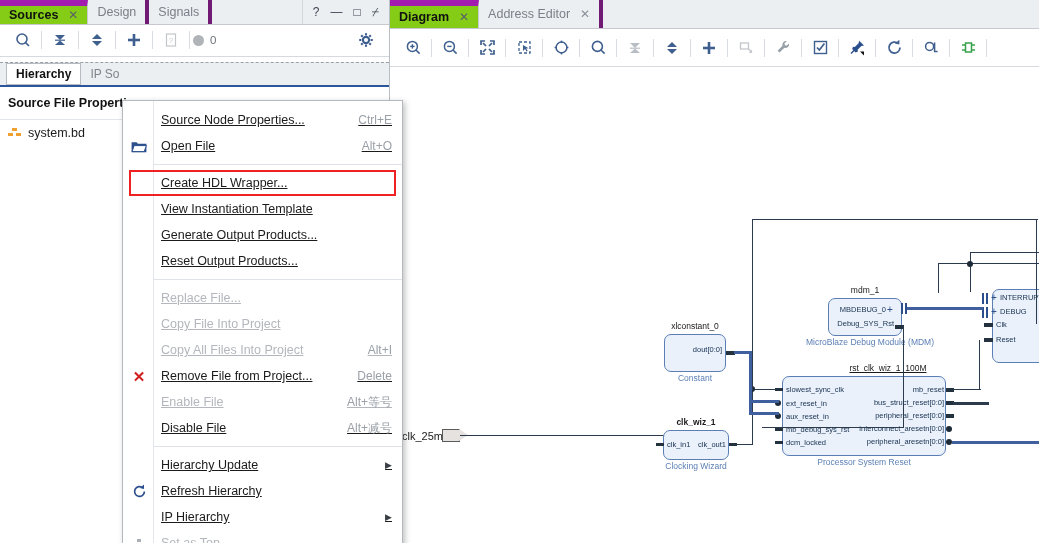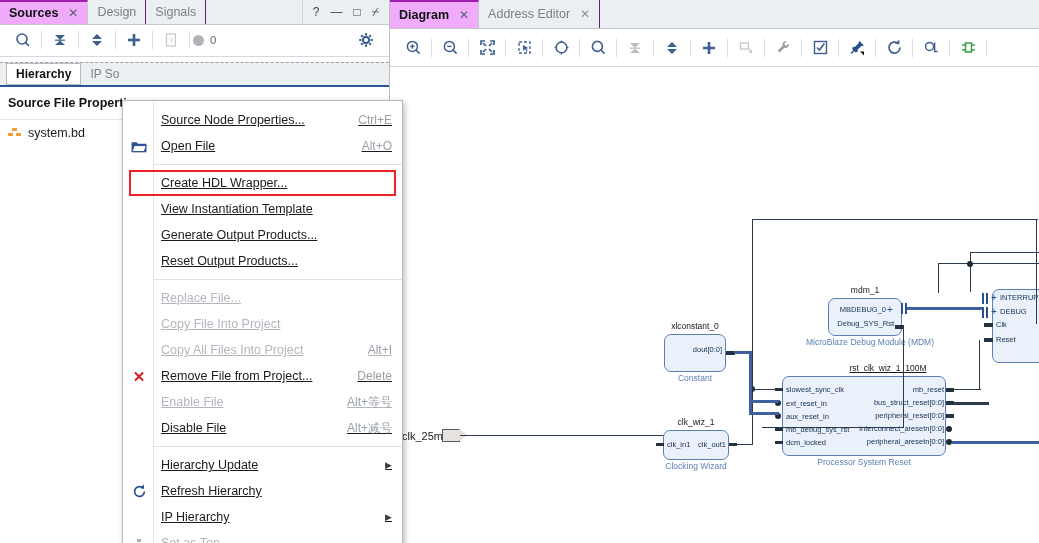--- a/index.html
+++ b/index.html
@@ -11,22 +11,22 @@
   }
   .app{position:absolute;inset:0;display:flex;}
 
   
   .left-pane{width:390px;height:543px;position:relative;background:#ffffff;
     border-right:1px solid #b9bdc4;box-sizing:border-box;display:flex;flex-direction:column;}
 
   .tabstrip{height:29px;background:#eceff1;border-bottom:1px solid #c6cad0;
     display:flex;align-items:stretch;position:relative;box-sizing:border-box;}
   .tab{display:flex;align-items:center;padding:0 9px;font-size:12.5px;color:#7a8089;
-    border-right:1px solid #701a75;box-sizing:border-box;}
-  .tab.active{background:#f0abfc;color:#111;font-weight:bold;border-top:2px solid #a21caf;
+    border-right:4px solid #701a75;box-sizing:border-box;}
+  .tab.active{background:#84cc16;color:#111;font-weight:bold;border-top:6px solid #a21caf;
     border-right:1px solid #c6cad0;}
   .tab .x{margin-left:10px;color:#8a9099;font-size:12px;line-height:1;}
   .tab.active .x{color:#5a6069;font-weight:normal;}
   .tabstrip .spacer{flex:1;border-right:1px solid #d3d7dc;}
   .wctrls{display:flex;align-items:center;gap:11px;padding:0 10px;color:#3c4653;}
   .wctrls span{font-size:12px;line-height:1;cursor:default;}
 
   .panel-toolbar{height:38px;background:#ffffff;border-bottom:1px solid #d6dade;
     display:flex;align-items:center;padding:0 8px;box-sizing:border-box;}
   .tb-ico{width:30px;height:26px;display:flex;align-items:center;justify-content:center;color:#3f5f8f;}
@@ -366,21 +366,21 @@
       <div style="position:absolute;left:12px;top:363px;font-size:11px;color:#1a1a1a;">clk_25m</div>
       <div class="port-ext" style="left:52px;top:362px;"></div>
       <div class="wire" style="left:70px;top:368px;width:205px;height:1.4px;"></div>
 
       <div class="blk-name" style="left:274px;top:254px;width:62px;">xlconstant_0</div>
       <div class="blk" style="left:274px;top:267px;width:62px;height:38px;"></div>
       <div class="pin-r" style="left:276px;top:278px;width:56px;">dout[0:0]</div>
       <div class="stub" style="left:336px;top:284px;width:9px;height:4px;"></div>
       <div class="blk-sub" style="left:274px;top:306px;width:62px;text-align:center;">Constant</div>
 
-      <div class="blk-name" style="left:273px;top:350px;width:66px;">clk_wiz_1</div>
+      <div class="blk-name" style="left:273px;top:350px;width:66px;font-weight:bold;">clk_wiz_1</div>
       <div class="blk" style="left:273px;top:363px;width:66px;height:30px;"></div>
       <div class="stub" style="left:266px;top:376px;width:8px;"></div>
       <div class="pin-l" style="left:277px;top:373px;">clk_in1</div>
       <div class="pin-r" style="left:297px;top:373px;width:39px;">clk_out1</div>
       <div class="stub" style="left:339px;top:376px;width:8px;"></div>
       <div class="blk-sub" style="left:265px;top:394px;width:82px;">Clocking Wizard</div>
 
       <div class="blk-name" style="left:438px;top:218px;width:74px;">mdm_1</div>
       <div class="blk" style="left:438px;top:231px;width:74px;height:38px;"></div>
       <div class="pin-r" style="left:440px;top:238px;width:56px;">MBDEBUG_0</div>

